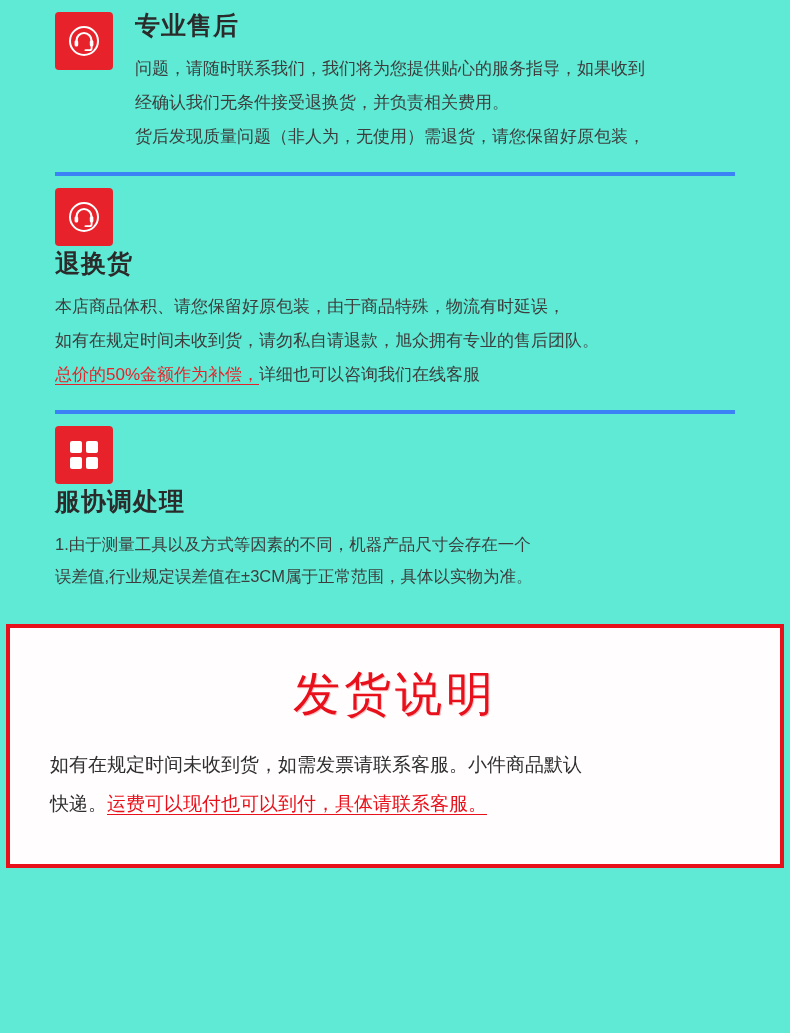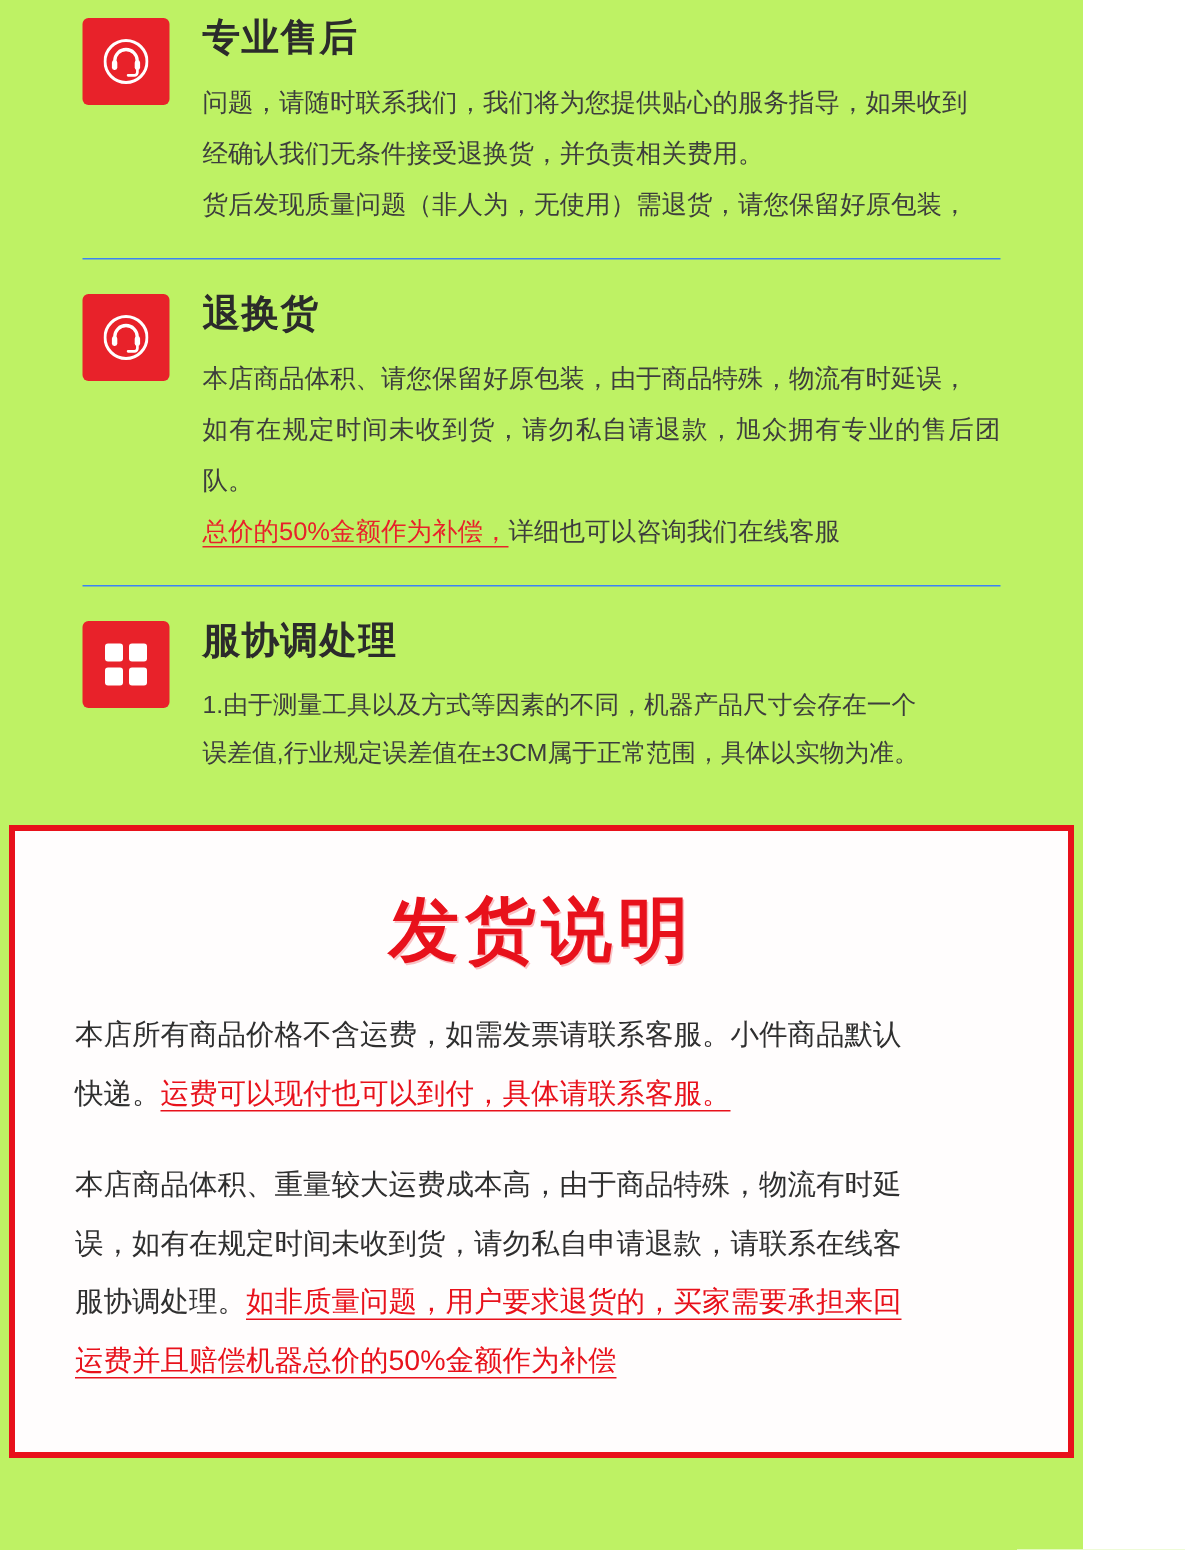--- a/index.html
+++ b/index.html
@@ -8,39 +8,40 @@
     background: #ffffff;
   }
   body {
     width: 790px;
     font-family: "Liberation Sans", sans-serif;
     color: #333;
     -webkit-font-smoothing: antialiased;
   }
   .page {
     position: relative;
-    width: 722px;
+    width: 790px;
     min-height: 1033px;
-    background: #bef264;
+    background: #5eead4;
     overflow: hidden;
   }
 
   
   .faq {
     padding: 0 55px 0 55px;
     box-sizing: border-box;
   }
   .faq-block {
     display: flex;
     align-items: flex-start;
     padding: 8px 0 18px 0;
   }
   .faq-block + .faq-block {
-    border-top: 1px solid #3b82f6;
-    padding-top: 19px;
+    border-top: 4px solid #3b82f6;
+    padding-top: 8px;
+    flex-direction: column;
   }
   .icon-box {
     flex: 0 0 auto;
     width: 58px;
     height: 58px;
     background: #e8222a;
     border-radius: 4px;
     margin-right: 22px;
     margin-top: 4px;
     display: flex;
@@ -87,21 +88,21 @@
   .ship-box {
     border: 4px solid #e8111b;
     background: #fffdfd;
     padding: 34px 40px 40px 40px;
     box-sizing: border-box;
   }
   .ship-title {
     text-align: center;
     color: #e8111b;
     font-size: 47px;
-    font-weight: bold;
+    font-weight: normal;
     letter-spacing: 4px;
     line-height: 1.1;
     margin: 6px 0 26px 0;
     text-shadow: 1px 1px 0 rgba(232,17,27,0.25);
   }
   .ship-para {
     font-size: 19px;
     line-height: 2.05;
     color: #2f2f2f;
     text-align: justify;
@@ -195,26 +196,20 @@
       </div>
     </div>
 
   </section>
 
   <section class="ship-wrap">
     <div class="ship-box">
       <div class="ship-title">发货说明</div>
 
       <p class="ship-para">
-        <span>本店所有商品价格不含运费，如需发票请联系客服。小件商品默认</span><br>
+        <span>如有在规定时间未收到货，如需发票请联系客服。小件商品默认</span><br>
         <span>快递。</span><span class="em-red">运费可以现付也可以到付，具体请联系客服。</span>
       </p>
 
-      <p class="ship-para">
-        <span>本店商品体积、重量较大运费成本高，由于商品特殊，物流有时延</span><br>
-        <span>误，如有在规定时间未收到货，请勿私自申请退款，请联系在线客</span><br>
-        <span>服协调处理。</span><span class="em-red">如非质量问题，用户要求退货的，买家需要承担来回</span><br>
-        <span class="em-red">运费并且赔偿机器总价的50%金额作为补偿</span>
-      </p>
     </div>
   </section>
 
 </div>
 
 </body></html>

